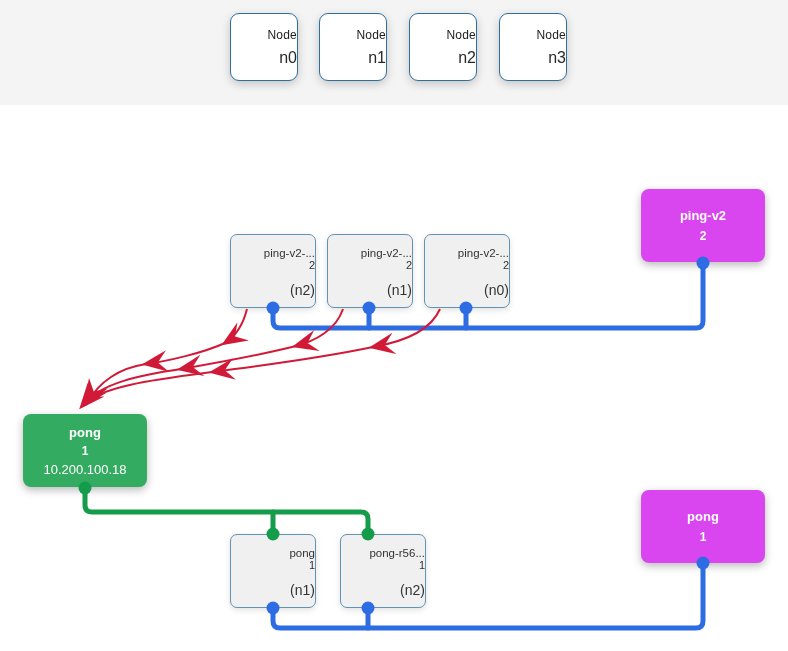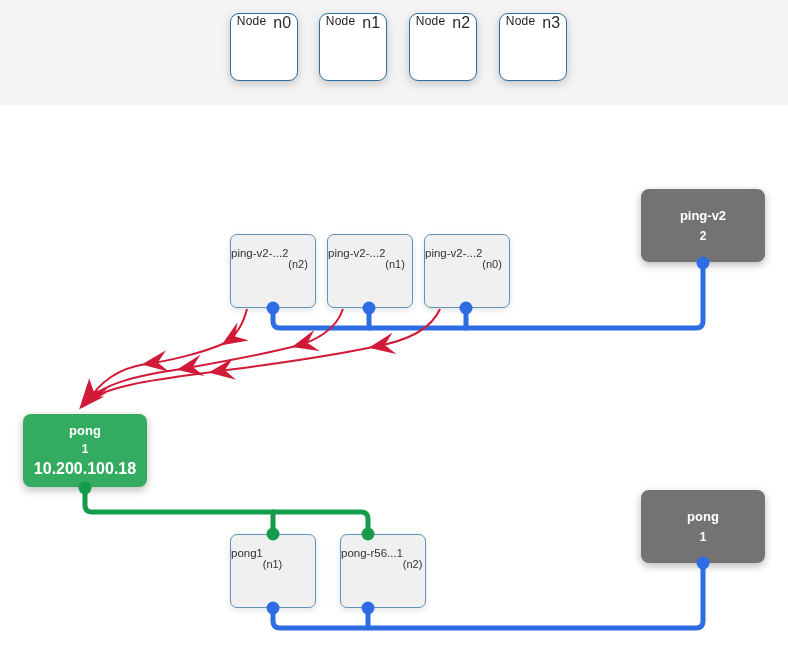--- a/index.html
+++ b/index.html
@@ -5,49 +5,49 @@
   * { margin:0; padding:0; box-sizing:border-box; }
   html,body { width:788px; height:651px; font-family:"Liberation Sans", sans-serif; background:#ffffff; overflow:hidden; }
   #stage { position:relative; width:788px; height:651px; background:#ffffff; }
 
   
   .node-bar { position:absolute; left:0; top:0; width:788px; height:105px; background:#f4f4f4; }
   .node-card {
     position:absolute; top:13px; width:68px; height:68px; background:#ffffff;
     border:1.5px solid #2e6f9e; border-radius:9px;
     box-shadow:0 3px 10px rgba(0,0,0,0.20);
-    display:flex; flex-direction:row; align-items:flex-start; justify-content:center; gap:7px;
+    display:flex; flex-direction:column; align-items:flex-end; justify-content:center; gap:7px;
     cursor:pointer;
   }
   .node-card .nc-type { font-size:12px; color:#1c1c1c; letter-spacing:.2px; }
   .node-card .nc-name { font-size:16px; color:#2a2a2a; }
 
   
   .kbox {
     position:absolute; width:124px; height:73px; border-radius:8px; color:#ffffff;
     display:flex; flex-direction:column; align-items:center; justify-content:center; gap:6px;
     box-shadow:0 3px 9px rgba(0,0,0,0.28); cursor:pointer; z-index:2;
   }
-  .kbox.blue  { background:#737373; }
+  .kbox.blue  { background:#d946ef; }
   .kbox.green { background:#33ab60; gap:4px; }
   .kbox .kb-title { font-size:13px; font-weight:bold; }
   .kbox .kb-count { font-size:12px; font-weight:bold; }
-  .kbox .kb-ip    { font-size:16px; font-weight:bold; }
+  .kbox .kb-ip    { font-size:13px; font-weight:normal; }
 
   
   .pod {
     position:absolute; width:86px; height:74px; background:#f0f0f1;
     border:1px solid #6292b4; border-radius:7px;
     box-shadow:0 2px 6px rgba(0,0,0,0.12);
-    display:flex; align-items:flex-start; padding-top:12px;
+    display:flex; flex-direction:column; align-items:flex-end; padding-top:12px;
     cursor:pointer; z-index:2;
   }
   .pod .pd-name  { font-size:11.5px; color:#333; line-height:12px; }
   .pod .pd-count { font-size:11px; color:#333; line-height:12px; }
-  .pod .pd-node  { font-size:11px; color:#333; margin-top:11px; }
+  .pod .pd-node  { font-size:14px; color:#333; margin-top:11px; }
 
   svg.wires { position:absolute; left:0; top:0; z-index:5; pointer-events:none; }
 </style>
 </head>
 <body>
 
 <div id="stage">
 
   <div class="node-bar">
     <div class="node-card" style="left:230px">

